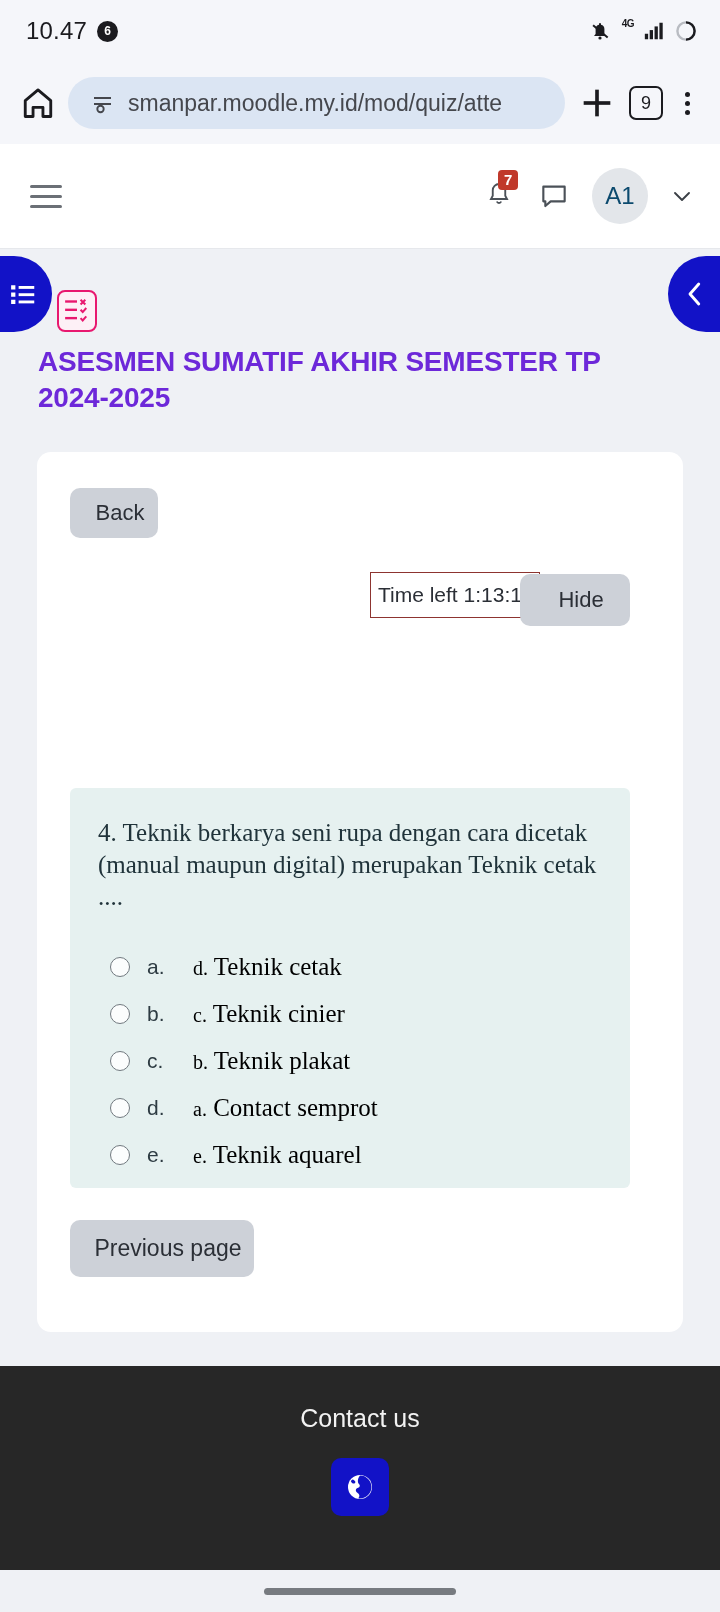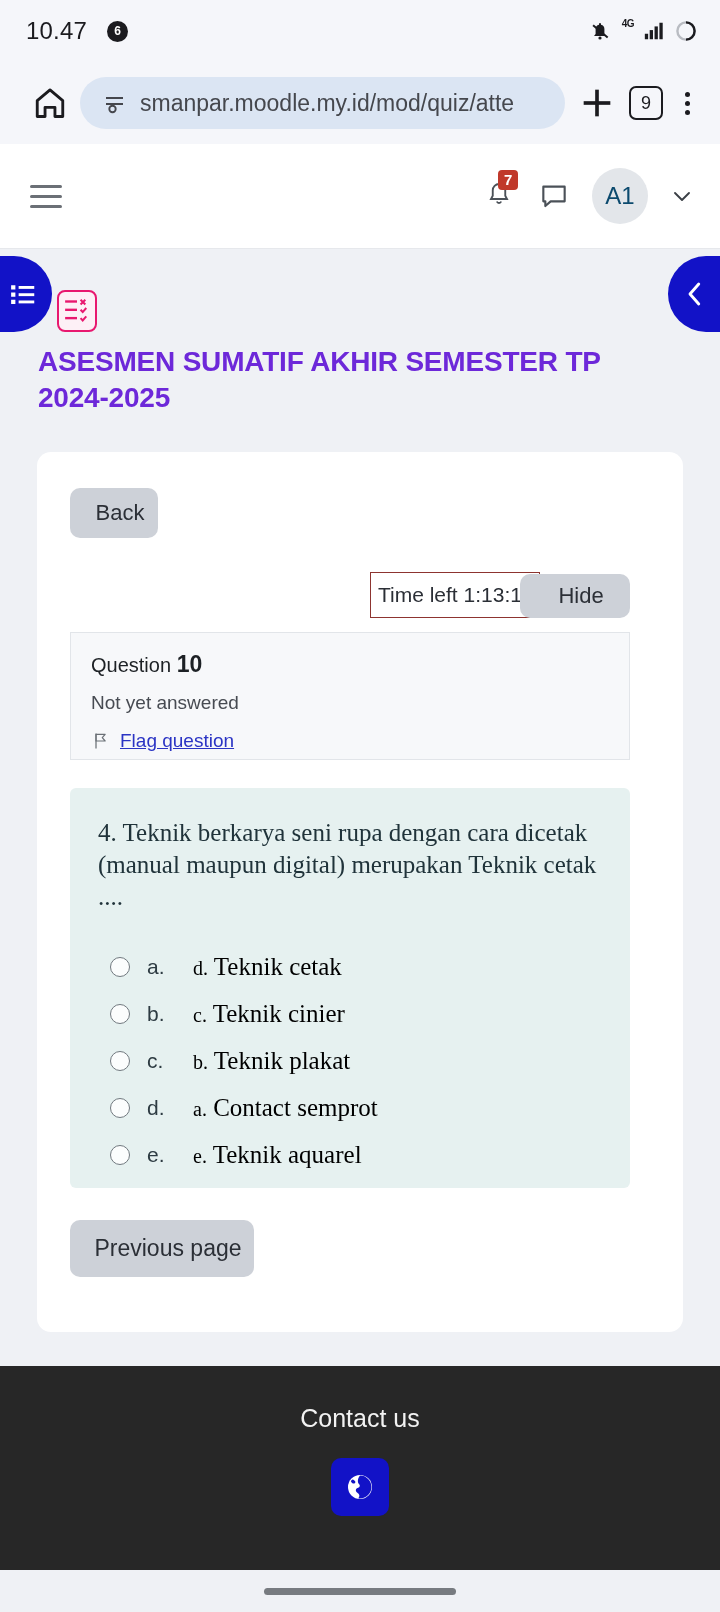--- a/index.html
+++ b/index.html
@@ -22,41 +22,41 @@
   .statusbar {
     position: absolute;
     top: 0; left: 0;
     width: 720px; height: 62px;
     background: #f5f6fa;
     display: flex;
     align-items: center;
     justify-content: space-between;
     padding: 0 22px 0 26px;
   }
-  .status-left { display: flex; align-items: center; gap: 20px; }
+  .status-left { display: flex; align-items: center; gap: 10px; }
   .status-time { font-size: 24px; color: #1b1b1f; letter-spacing: .2px; }
   .status-badge {
     width: 21px; height: 21px; border-radius: 50%;
     background: #1b1b1f; color: #fff;
     font-size: 12px; font-weight: bold;
     display: flex; align-items: center; justify-content: center;
     line-height: 1;
   }
   .status-right { display: flex; align-items: center; gap: 7px; }
   .icon-4g { font-size: 10px; font-weight: bold; color: #1b1b1f; position: relative; top: -8px; letter-spacing: -.5px;}
 
   
   .browserbar {
     position: absolute;
     top: 62px; left: 0;
     width: 720px; height: 82px;
     background: #f5f6fa;
     display: flex;
     align-items: center;
-    padding: 0 20px 0 32px;
+    padding: 0 20px 0 20px;
     gap: 12px;
   }
   .omnibox {
     flex: 1;
     height: 52px;
     background: #dbe5f3;
     border-radius: 26px;
     display: flex;
     align-items: center;
     gap: 12px;
@@ -182,21 +182,21 @@
     width: 170px; height: 46px;
     border: 1.6px solid #8d3430;
     background: #ffffff;
     display: flex; align-items: center; justify-content: center;
     font-size: 21px;
     color: #2b2f36;
   }
   .hide-btn {
     position: absolute;
     top: 122px; left: 483px;
-    width: 110px; height: 44px;
+    width: 110px; height: 52px;
     font-size: 22px;
   }
 
   .qinfo {
     position: absolute;
     top: 180px; left: 33px;
     width: 560px; height: 128px;
     background: #f7f8fa;
     border: 1px solid #e2e5e9;
     padding: 18px 20px 0 20px;
@@ -406,34 +406,20 @@
 
   <h1 class="page-title">ASESMEN SUMATIF AKHIR SEMESTER TP 2024-2025</h1>
 
   <div class="card">
 
     <button class="btn btn-grey back-btn">Back</button>
 
     <div class="timer-box">Time left 1:13:11</div>
     <button class="btn btn-grey hide-btn">Hide</button>
 
-    <div class="qinfo">
-      <div class="qinfo-title">
-        <span>Question</span>
-        <b>10</b>
-      </div>
-      <div class="qinfo-status">Not yet answered</div>
-      <div class="qinfo-flag">
-        <svg width="20" height="22" viewBox="0 0 24 24">
-          <path d="M6 3v18" stroke="#6b7076" stroke-width="1.5" fill="none"></path>
-          <path d="M6 4h11l-3.5 4 3.5 4H6z" fill="none" stroke="#6b7076" stroke-width="1.4" stroke-linejoin="round"></path>
-        </svg>
-        <a href="#">Flag question</a>
-      </div>
-    </div>
 
     <div class="qbody">
       <div class="qtext">4. Teknik berkarya seni rupa dengan cara dicetak (manual maupun digital) merupakan Teknik cetak ....</div>
       <div class="options">
 
         <label class="opt">
           <span class="radio"></span>
           <span class="opt-key">a.</span>
           <span class="opt-text"><span class="opt-prefix">d.</span> <span>Teknik cetak</span></span>
         </label>

